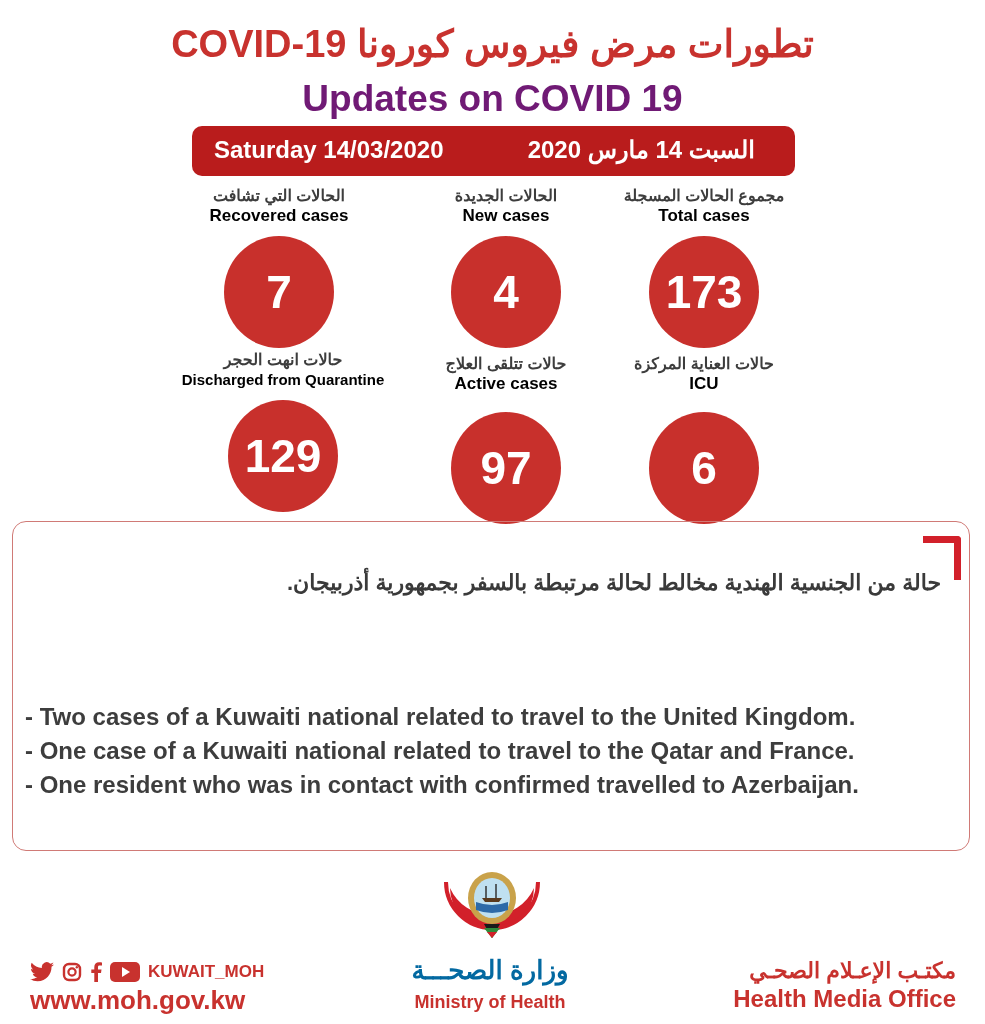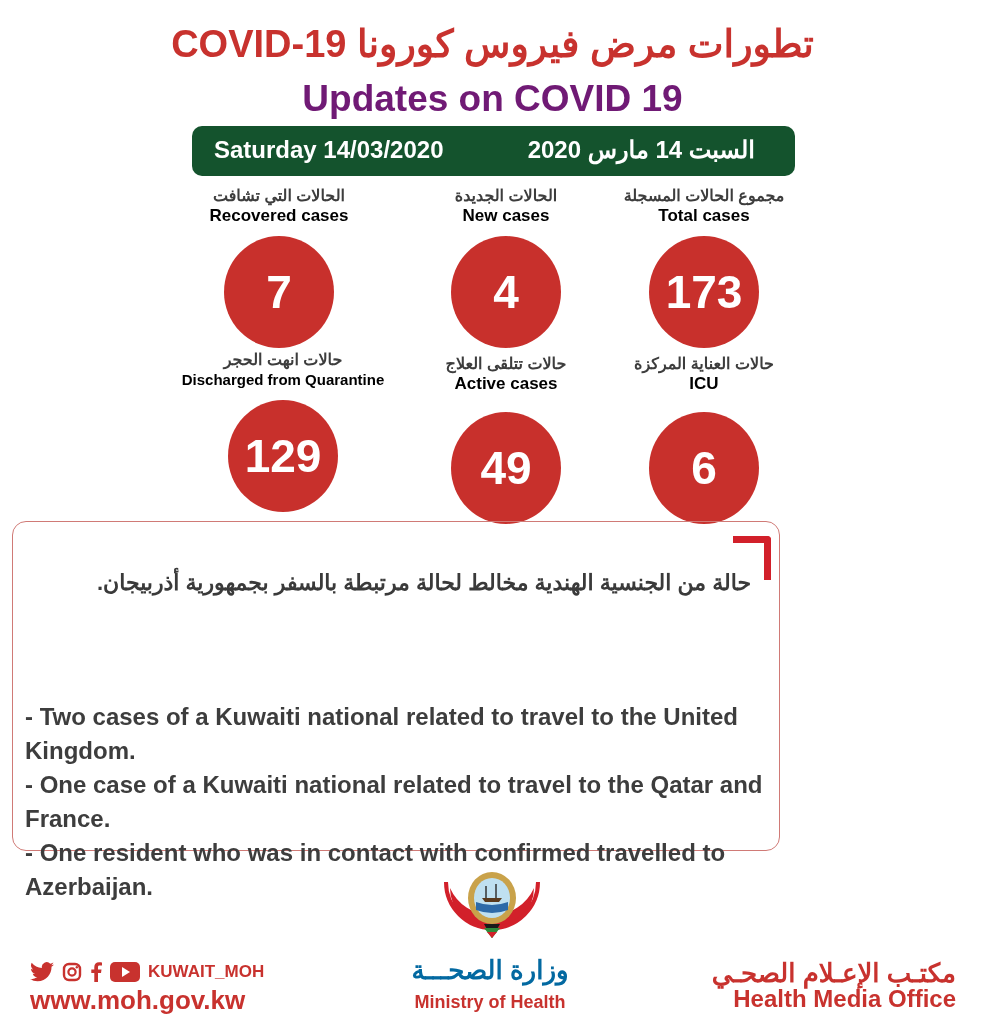--- a/index.html
+++ b/index.html
@@ -1,37 +1,37 @@
 <!DOCTYPE html>
 <html><head>
 <meta charset="utf-8">
 <style>
   html,body{margin:0;padding:0;}
   body{width:985px;height:1024px;background:#ffffff;position:relative;overflow:hidden;font-family:"Liberation Sans",sans-serif;}
   .abs{position:absolute;}
   .title-ar{top:22px;left:0;width:985px;text-align:center;color:#c8322e;font-weight:bold;font-size:38px;line-height:44px;}
   .title-en{top:78px;left:0;width:985px;text-align:center;color:#701a75;font-weight:bold;font-size:37px;line-height:42px;}
-  .date-bar{top:126px;left:192px;width:603px;height:50px;background:#14532d;border-radius:10px;}
+  .date-bar{top:126px;left:192px;width:603px;height:50px;background:#b91c1c;border-radius:10px;}
   .date-en{position:absolute;left:22px;top:10px;color:#fff;font-weight:bold;font-size:24px;}
   .date-ar{position:absolute;right:40px;top:10px;color:#fff;font-weight:bold;font-size:24px;direction:rtl;}
   .stat{width:240px;text-align:center;}
   .stat .lab-ar{font-weight:bold;font-size:16px;color:#3d3d3d;direction:rtl;line-height:20px;}
   .stat .lab-en{font-weight:bold;font-size:17px;color:#000000;line-height:20px;}
   .circle{width:110px;height:112px;border-radius:50%;background:#c8302c;margin:0 auto;display:flex;align-items:center;justify-content:center;color:#fff;font-weight:bold;font-size:46px;}
-  .notes{top:521px;left:12px;width:768px;height:330px;border:1.5px solid #d07a76;border-radius:14px;box-sizing:border-box;}
+  .notes{top:521px;left:12px;width:958px;height:330px;border:1.5px solid #d07a76;border-radius:14px;box-sizing:border-box;}
   .corner{position:absolute;top:14px;right:8px;width:38px;height:44px;border-top:7px solid #d2202a;border-right:7px solid #d2202a;border-top-right-radius:4px;box-sizing:border-box;}
   .ar-lines{position:absolute;right:28px;top:44px;direction:rtl;text-align:right;color:#3a3a3a;font-weight:bold;font-size:22px;line-height:33px;}
   .en-lines{position:absolute;left:12px;top:178px;color:#3d3d3d;font-weight:bold;font-size:24px;line-height:34px;}
   .social{top:962px;left:30px;display:flex;align-items:center;gap:8px;color:#c8322e;}
   .social .handle{font-weight:bold;font-size:17px;}
   .url{top:985px;left:30px;color:#c8322e;font-weight:bold;font-size:26px;}
   .logo{top:868px;left:440px;width:104px;height:90px;}
   .moh-ar{top:955px;left:380px;width:220px;text-align:center;color:#0369a1;font-weight:bold;font-size:26px;direction:rtl;}
   .moh-en{top:992px;left:380px;width:220px;text-align:center;color:#c8322e;font-weight:bold;font-size:18px;}
-  .hmo-ar{top:958px;left:700px;width:256px;text-align:right;color:#c8322e;font-weight:bold;font-size:26px;direction:rtl;}
+  .hmo-ar{top:958px;left:700px;width:256px;text-align:right;color:#c8322e;font-weight:bold;font-size:22px;direction:rtl;}
   .hmo-en{top:985px;left:700px;width:256px;text-align:right;color:#c8322e;font-weight:bold;font-size:24px;}
 </style>
 </head>
 <body>
 
 <div class="abs title-ar" dir="rtl">تطورات مرض فيروس كورونا COVID-19</div>
 <div class="abs title-en">Updates on COVID 19</div>
 
 <div class="abs date-bar">
   <span class="date-en">Saturday 14/03/2020</span>
@@ -55,21 +55,21 @@
 </div>
 
 <div class="abs stat" style="left:584px;top:354px;">
   <div class="lab-ar">حالات العناية المركزة</div>
   <div class="lab-en">ICU</div>
   <div class="circle" style="margin-top:18px;">6</div>
 </div>
 <div class="abs stat" style="left:386px;top:354px;">
   <div class="lab-ar">حالات تتلقى العلاج</div>
   <div class="lab-en">Active cases</div>
-  <div class="circle" style="margin-top:18px;">49</div>
+  <div class="circle" style="margin-top:18px;">97</div>
 </div>
 <div class="abs stat" style="left:163px;top:350px;">
   <div class="lab-ar">حالات انهت الحجر</div>
   <div class="lab-en" style="font-size:15px;">Discharged from Quarantine</div>
   <div class="circle" style="margin-top:10px;">129</div>
 </div>
 
 <div class="abs notes">
   <div class="corner"></div>
   <div class="ar-lines">

